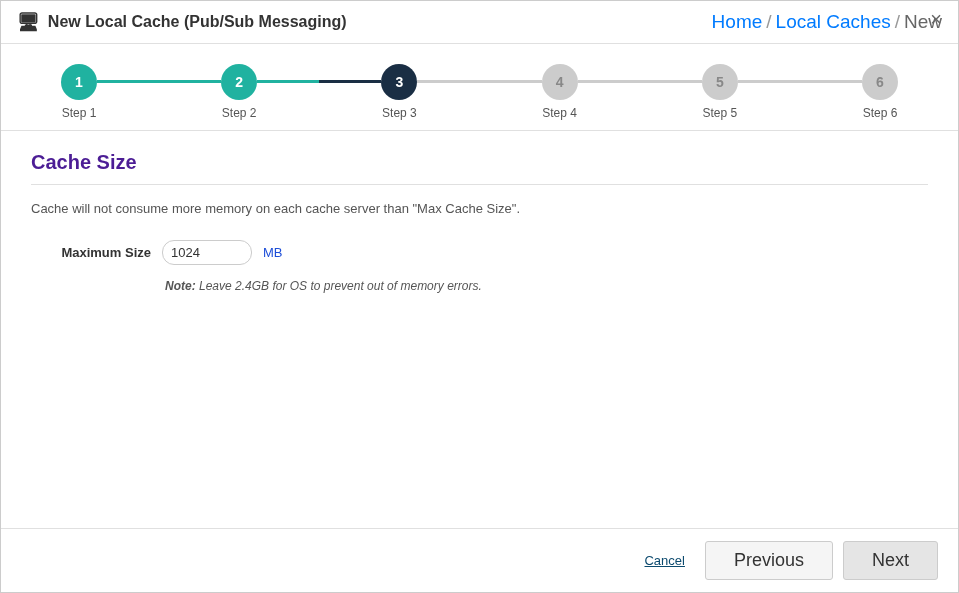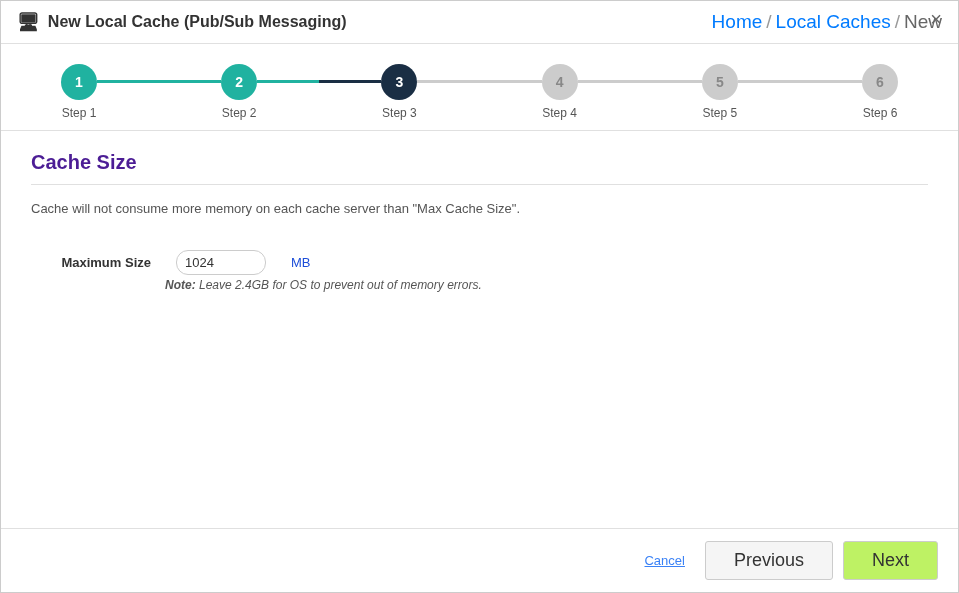--- a/index.html
+++ b/index.html
@@ -137,27 +137,27 @@
       margin-bottom: 10px;
     }
     .section-divider {
       border: none;
       border-top: 1px solid #e0e0e0;
       margin-bottom: 16px;
     }
     .info-text {
       font-size: 13px;
       color: #555;
-      margin-bottom: 34px;
+      margin-bottom: 24px;
     }
     .form-row {
       display: flex;
       align-items: center;
-      gap: 25px;
-      margin-bottom: 3px;
+      gap: 11px;
+      margin-bottom: 14px;
     }
     .form-label {
       width: 120px;
       text-align: right;
       font-size: 13px;
       color: #333;
       font-weight: 600;
     }
     .form-input {
       width: 90px;
@@ -187,37 +187,37 @@
       display: flex;
       align-items: center;
       justify-content: flex-end;
       padding: 12px 20px;
       border-top: 1px solid #e0e0e0;
       gap: 10px;
     }
     .cancel-link {
       background: none;
       border: none;
-      color: #3b82f6;
+      color: #0c4a6e;
       cursor: pointer;
       font-size: 13px;
       text-decoration: underline;
       margin-right: 10px;
     }
     .btn {
       padding: 8px 28px;
       font-size: 18px;
       border-radius: 3px;
       cursor: pointer;
       border: 1px solid #ccc;
       background: #f5f5f5;
       color: #333;
     }
     .btn-primary {
-      background: #bef264;
+      background: #e5e5e5;
       border: 1px solid #ccc;
       color: #333;
     }
   </style>
 </head>
 <body>
 
 <div class="window">
 
   <div class="header">

